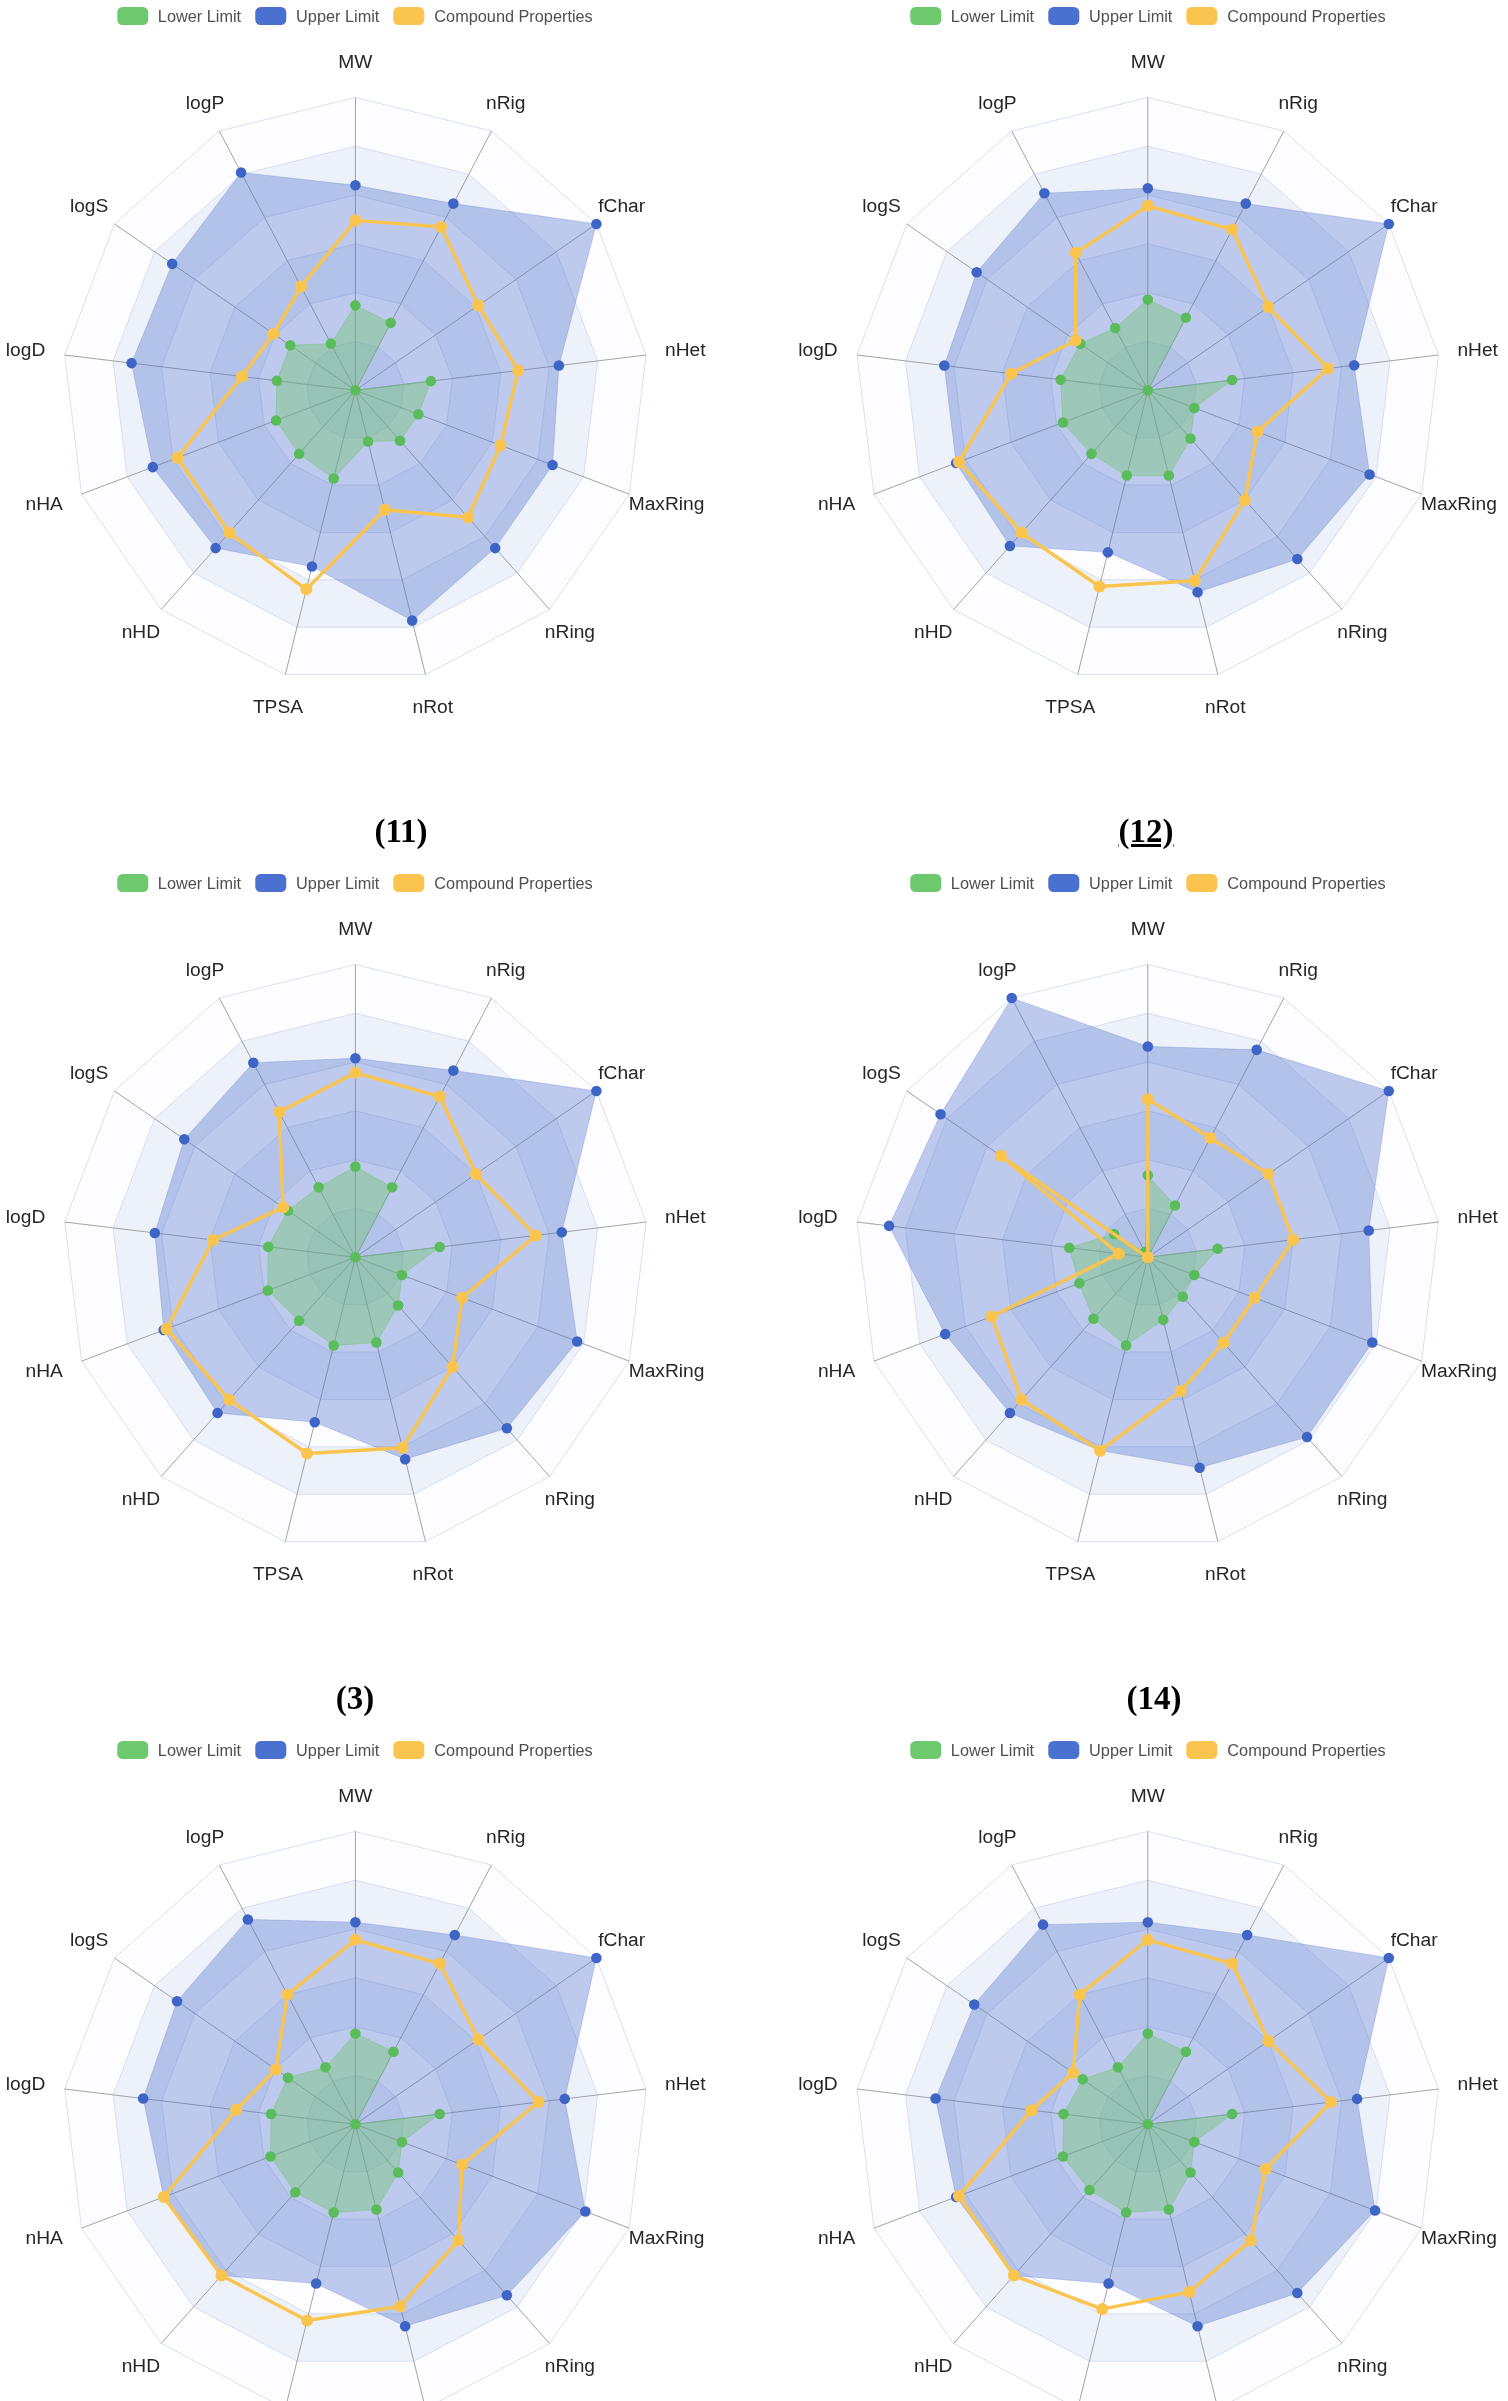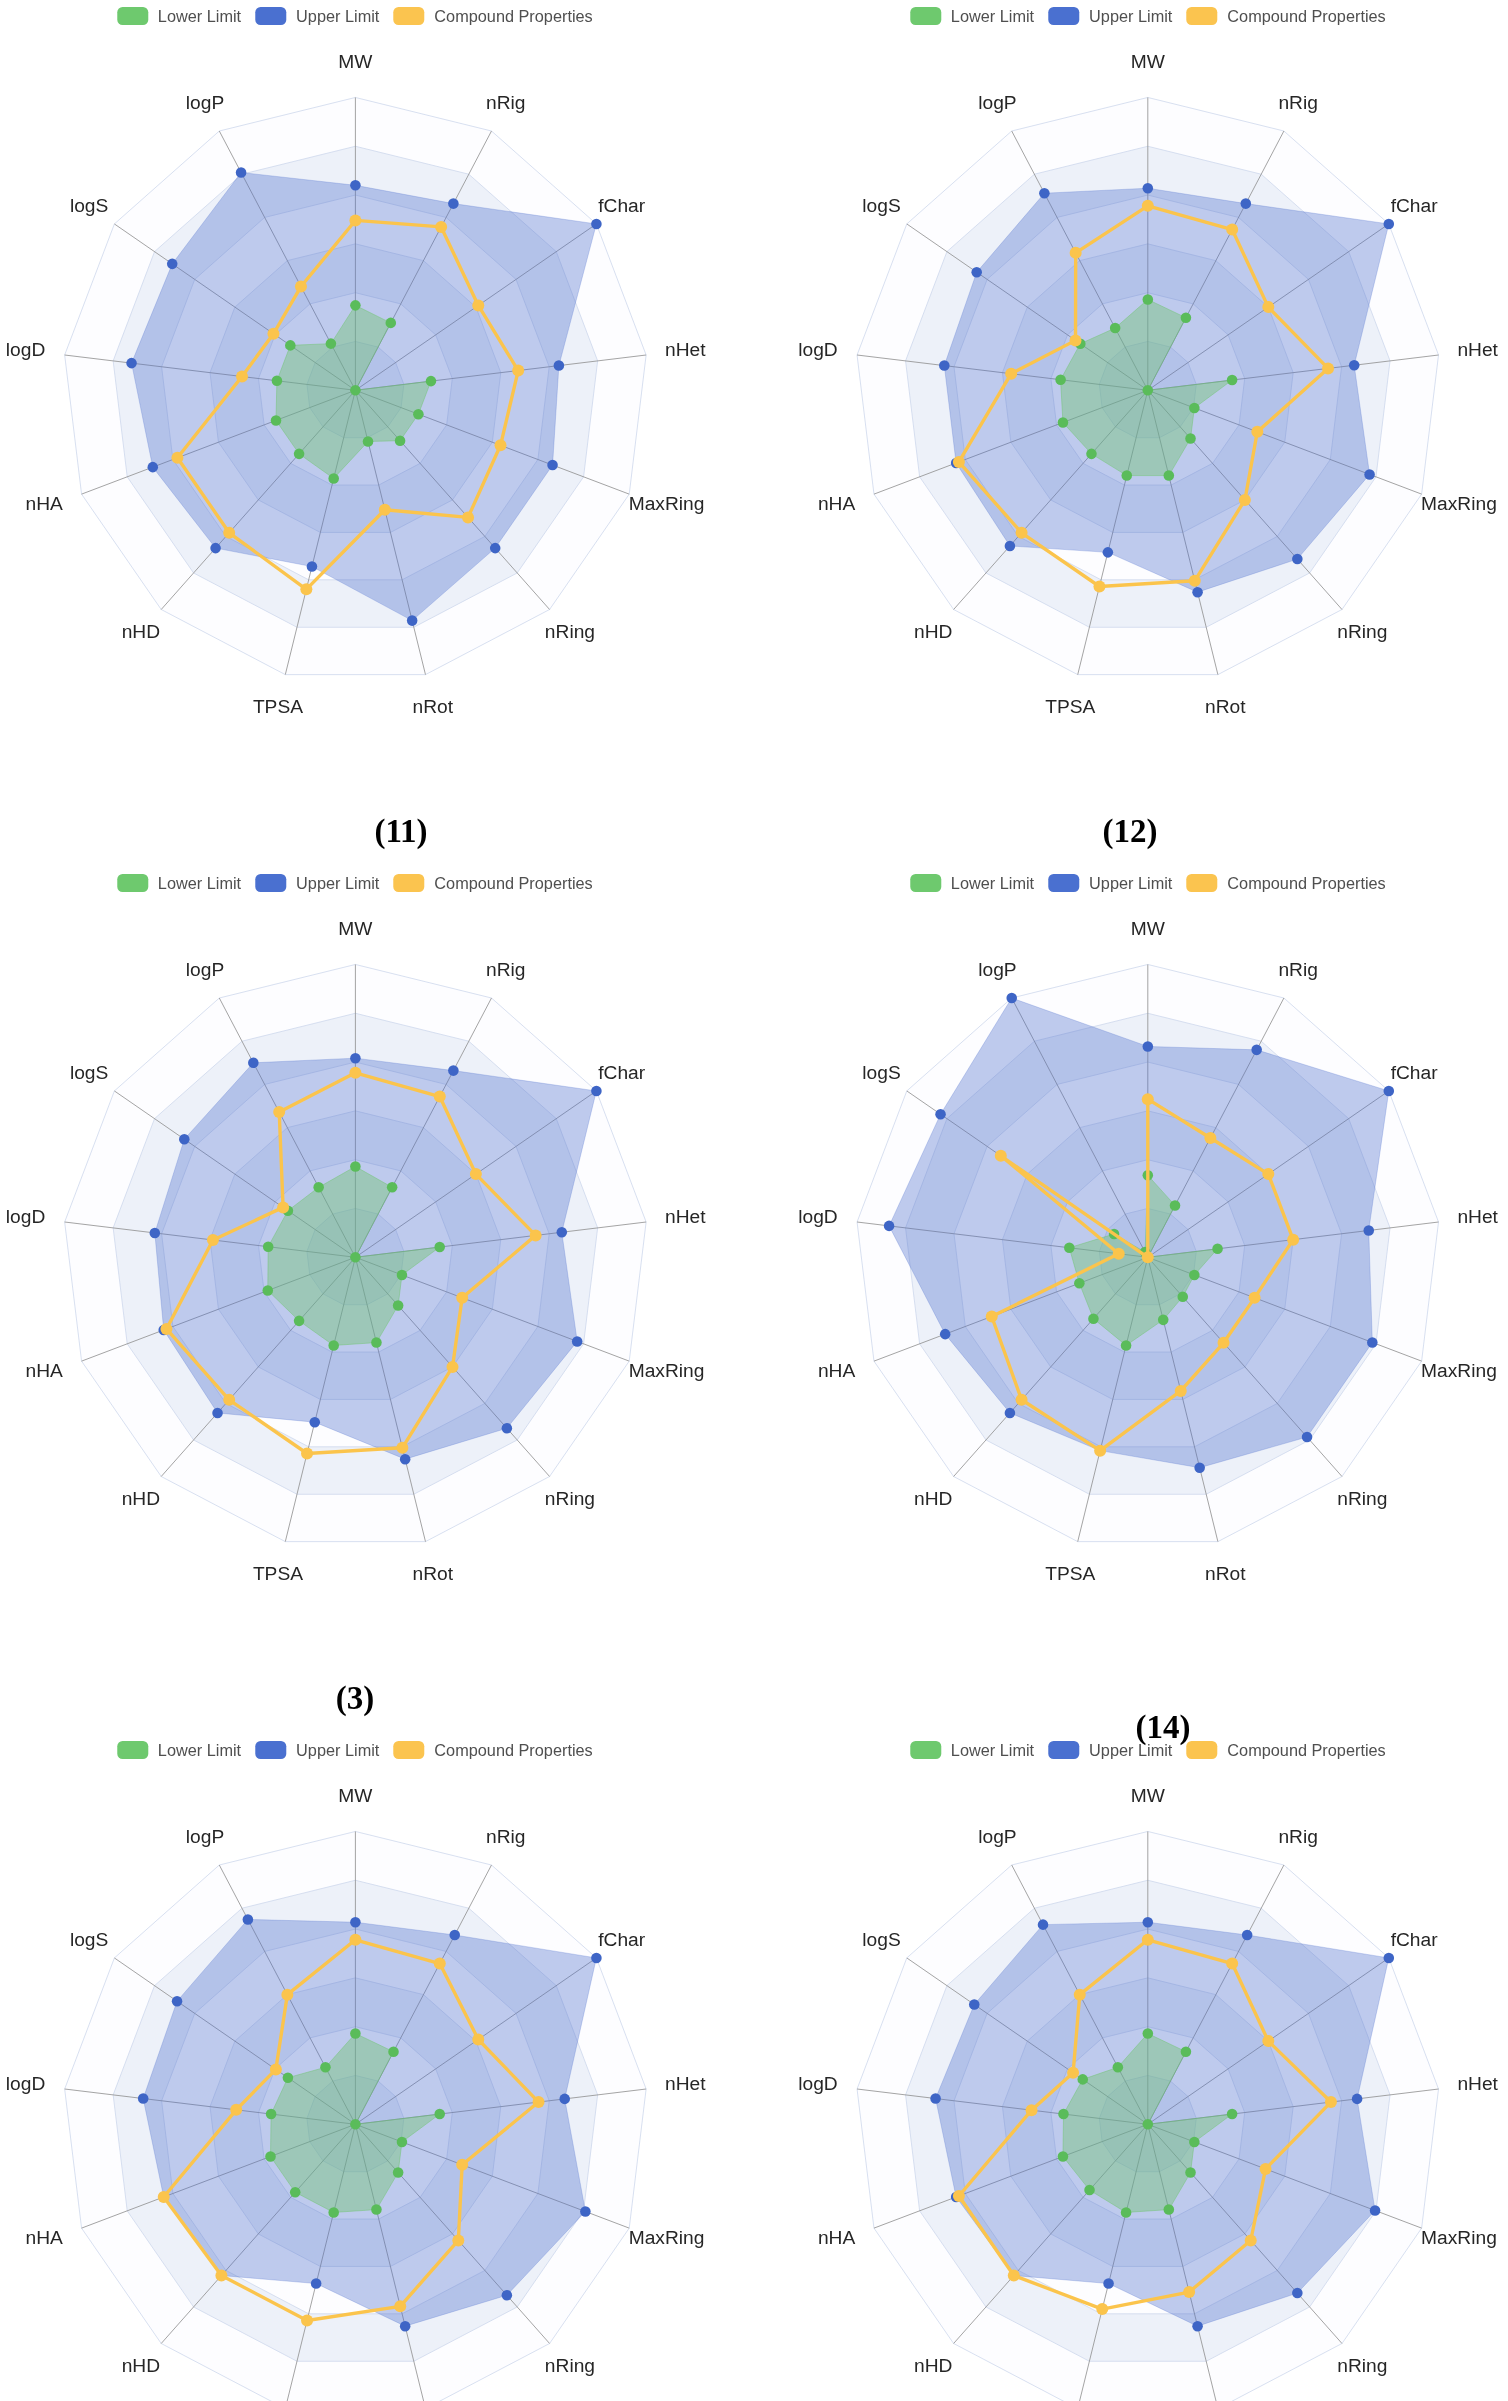--- a/index.html
+++ b/index.html
@@ -208,21 +208,21 @@
         <text x="1468.2" y="1052.0" text-anchor="middle" dominant-baseline="middle" fill="#262626" font-size="40" font-family="Liberation Sans, sans-serif">MaxRing</text>
         <text x="1266.9" y="1317.5" text-anchor="middle" dominant-baseline="middle" fill="#262626" font-size="40" font-family="Liberation Sans, sans-serif">nRing</text>
         <text x="981.3" y="1475.4" text-anchor="middle" dominant-baseline="middle" fill="#262626" font-size="40" font-family="Liberation Sans, sans-serif">nRot</text>
         <text x="658.7" y="1475.4" text-anchor="middle" dominant-baseline="middle" fill="#262626" font-size="40" font-family="Liberation Sans, sans-serif">TPSA</text>
         <text x="373.1" y="1317.5" text-anchor="middle" dominant-baseline="middle" fill="#262626" font-size="40" font-family="Liberation Sans, sans-serif">nHD</text>
         <text x="171.8" y="1052.0" text-anchor="middle" dominant-baseline="middle" fill="#262626" font-size="40" font-family="Liberation Sans, sans-serif">nHA</text>
         <text x="132.9" y="731.8" text-anchor="middle" dominant-baseline="middle" fill="#262626" font-size="40" font-family="Liberation Sans, sans-serif">logD</text>
         <text x="265.3" y="430.1" text-anchor="middle" dominant-baseline="middle" fill="#262626" font-size="40" font-family="Liberation Sans, sans-serif">logS</text>
         <text x="506.8" y="216.2" text-anchor="middle" dominant-baseline="middle" fill="#262626" font-size="40" font-family="Liberation Sans, sans-serif">logP</text>
       </svg>
-    <div class="panel-number" style="left: 376px;">(12)</div>
+    <div class="panel-number" style="left: 392px; text-decoration: underline;">(12)</div>
   </section>
 
   <section class="panel">
     <div class="legend" style="left: 355px;">
       <div class="legend-item">
         <span class="swatch" style="background: rgb(110, 201, 110);"></span>
         <span class="legend-label">Lower Limit</span>
       </div>
       <div class="legend-item">
         <span class="swatch" style="background: rgb(74, 112, 208);"></span>
@@ -408,21 +408,21 @@
         <text x="1468.2" y="1052.0" text-anchor="middle" dominant-baseline="middle" fill="#262626" font-size="40" font-family="Liberation Sans, sans-serif">MaxRing</text>
         <text x="1266.9" y="1317.5" text-anchor="middle" dominant-baseline="middle" fill="#262626" font-size="40" font-family="Liberation Sans, sans-serif">nRing</text>
         <text x="981.3" y="1475.4" text-anchor="middle" dominant-baseline="middle" fill="#262626" font-size="40" font-family="Liberation Sans, sans-serif">nRot</text>
         <text x="658.7" y="1475.4" text-anchor="middle" dominant-baseline="middle" fill="#262626" font-size="40" font-family="Liberation Sans, sans-serif">TPSA</text>
         <text x="373.1" y="1317.5" text-anchor="middle" dominant-baseline="middle" fill="#262626" font-size="40" font-family="Liberation Sans, sans-serif">nHD</text>
         <text x="171.8" y="1052.0" text-anchor="middle" dominant-baseline="middle" fill="#262626" font-size="40" font-family="Liberation Sans, sans-serif">nHA</text>
         <text x="132.9" y="731.8" text-anchor="middle" dominant-baseline="middle" fill="#262626" font-size="40" font-family="Liberation Sans, sans-serif">logD</text>
         <text x="265.3" y="430.1" text-anchor="middle" dominant-baseline="middle" fill="#262626" font-size="40" font-family="Liberation Sans, sans-serif">logS</text>
         <text x="506.8" y="216.2" text-anchor="middle" dominant-baseline="middle" fill="#262626" font-size="40" font-family="Liberation Sans, sans-serif">logP</text>
       </svg>
-    <div class="panel-number" style="left: 409px; margin-top: 29px;">(14)</div>
+    <div class="panel-number" style="left: 400px;">(14)</div>
   </section>
 
   <section class="panel">
     <div class="legend" style="left: 355px;">
       <div class="legend-item">
         <span class="swatch" style="background: rgb(110, 201, 110);"></span>
         <span class="legend-label">Lower Limit</span>
       </div>
       <div class="legend-item">
         <span class="swatch" style="background: rgb(74, 112, 208);"></span>

